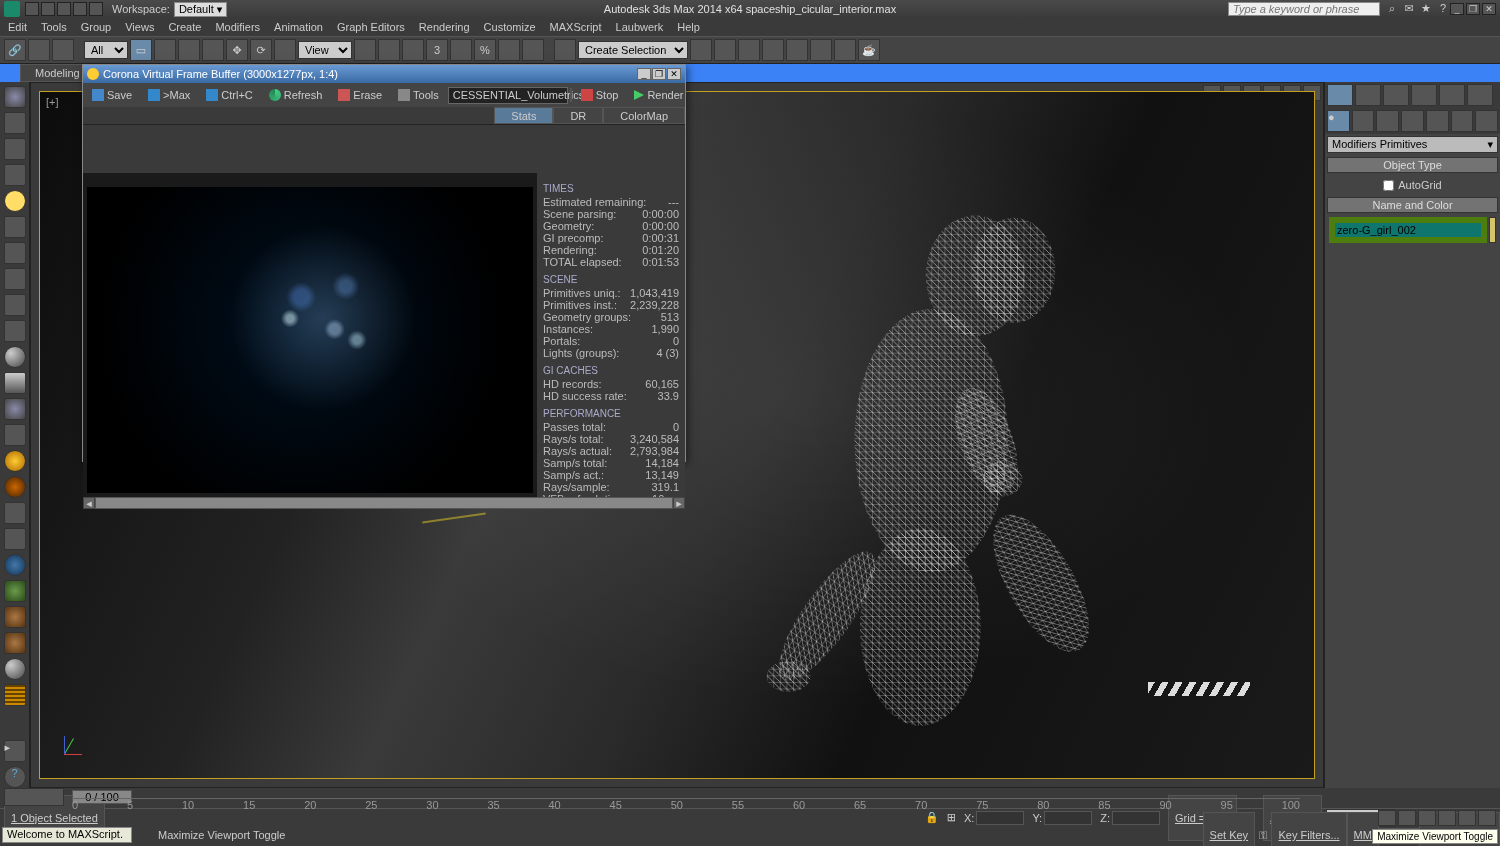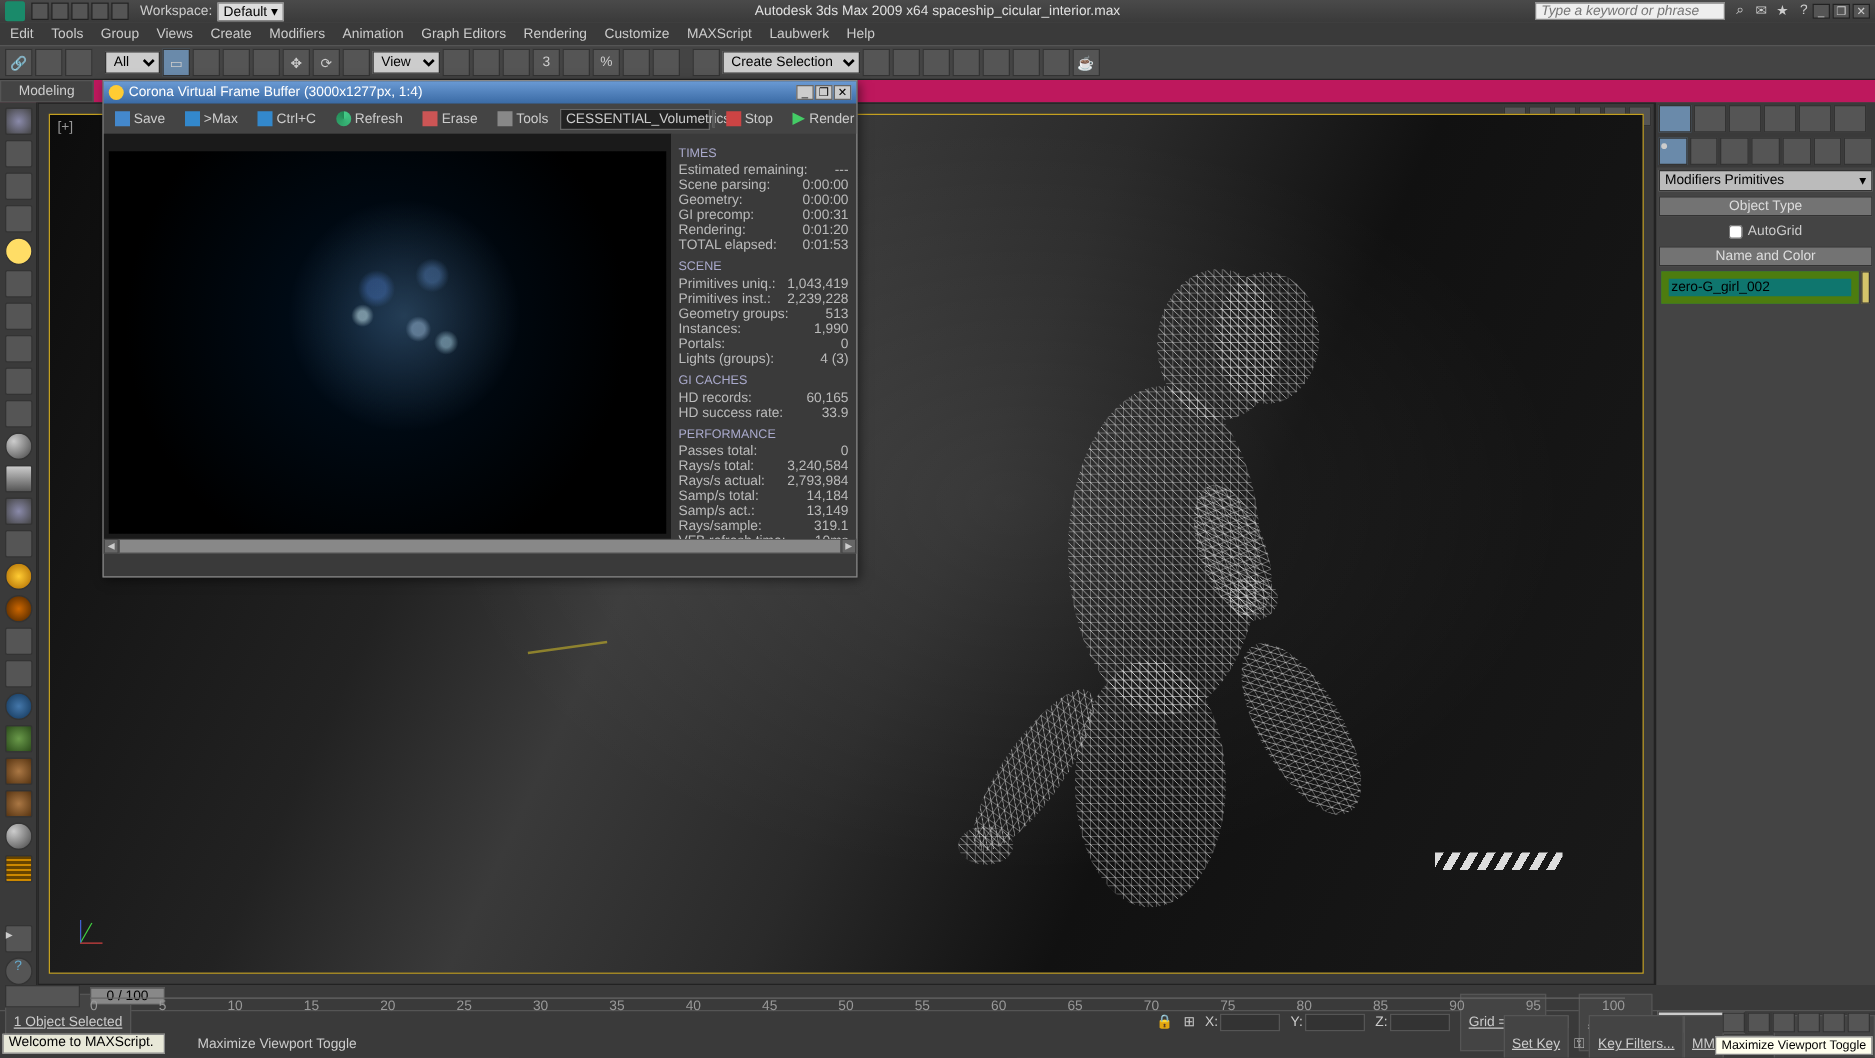--- a/index.html
+++ b/index.html
@@ -20,21 +20,21 @@
 
 .menubar { height:18px; background:#3a3a3a; display:flex; align-items:center; padding:0 8px; gap:14px;text-align:center; }
 .menu-item { color:#ccc; cursor:pointer; }
 
 .toolbar { height:28px; background:#444; border-top:1px solid #555; border-bottom:1px solid #222; display:flex; align-items:center; padding:0 4px; gap:2px; }
 .tool-btn { width:22px; height:22px; background:#555; border:1px solid #333; display:inline-flex; align-items:center; justify-content:center; }
 .tool-btn.active { background:#6a8aaa; }
 .tool-sel { background:#ccc; color:#000; height:18px; border:1px solid #333; padding:0 2px; }
 .tool-sep { width:6px; }
 
-.moderibbon { height:18px; background:#be185d; display:flex; align-items:flex-end; }
+.moderibbon { height:18px; background:#3b82f6; display:flex; align-items:flex-end; padding-left:20px; }
 .mode-tab { padding:2px 14px; color:#ccc; border:1px solid #555; background:#444; }
 
 
 .workarea { position:absolute; top:82px; left:0; right:0; bottom:58px; display:flex; }
 .left-toolbar { width:30px; background:#3a3a3a; border-right:1px solid #222; display:flex; flex-direction:column; align-items:center; padding-top:4px; gap:4px; }
 .lt-btn { width:22px; height:22px; background:#555; border:1px solid #333; border-radius:2px; }
 .lt-btn.teapot { background:radial-gradient(#8a8aaa,#444); }
 .lt-btn.sun { background:radial-gradient(#ffcc33,#aa6600); border-radius:50%; }
 .lt-btn.sphere { background:radial-gradient(circle at 30% 30%,#ccc,#444); border-radius:50%; }
 .lt-btn.green { background:radial-gradient(#6a9a4a,#2a4a1a); }
@@ -90,21 +90,21 @@
 .vfb-icon.copy { background:#3388cc; }
 .vfb-icon.refresh { background:conic-gradient(#44cc88,#228855); border-radius:50%; }
 .vfb-icon.erase { background:#cc5555; }
 .vfb-icon.tools { background:#888; }
 .vfb-icon.stop { background:#cc4444; }
 .vfb-icon.render { width:0; height:0; border-left:10px solid #44cc66; border-top:5px solid transparent; border-bottom:5px solid transparent; }
 .vfb-dropdown { background:#222; color:#ccc; border:1px solid #666; padding:1px 4px; width:120px; display:flex; justify-content:space-between; }
 .vfb-tabs { height:18px; background:#3a3a3a; display:flex; justify-content:flex-end; border-bottom:1px solid #222; }
 .vfb-tab { padding:2px 16px; color:#ccc; border:1px solid #555; background:#444; }
 .vfb-tab.active { background:#5a7a9a; }
-.vfb-body { display:flex; height:calc(100% - 72px); }
+.vfb-body { display:flex; height:calc(100% - 72px);margin-top:48px; }
 .vfb-render { flex:1; background:#1a1a1a; position:relative; overflow:hidden; }
 .render-img { position:absolute; inset:14px 4px 4px 4px; background:radial-gradient(circle at 48% 45%, #001020 0%, #000 70%); }
 .explosion { position:absolute; left:28%; top:8%; width:50%; height:70%; background:
   radial-gradient(circle at 50% 50%, rgba(140,180,255,0.25), transparent 60%),
   radial-gradient(circle at 40% 40%, rgba(100,140,255,0.3) 4%, transparent 8%),
   radial-gradient(circle at 60% 35%, rgba(120,160,255,0.3) 3%, transparent 7%),
   radial-gradient(circle at 55% 55%, rgba(180,200,255,0.4) 3%, transparent 6%),
   radial-gradient(circle at 35% 50%, rgba(200,220,255,0.5) 2%, transparent 5%),
   radial-gradient(circle at 65% 60%, rgba(180,210,255,0.45) 2%, transparent 5%);
   filter:contrast(1.4);
@@ -142,21 +142,21 @@
 
 <div class="titlebar">
   <div class="app-logo"></div>
   <div class="quick-btn"></div>
   <div class="quick-btn"></div>
   <div class="quick-btn"></div>
   <div class="quick-btn"></div>
   <div class="quick-btn"></div>
   <span class="workspace-label">Workspace:</span>
   <span class="workspace-sel"><span>Default</span> ▾</span>
-  <div class="app-title">Autodesk 3ds Max  2009 x64     spaceship_cicular_interior.max</div>
+  <div class="app-title">Autodesk 3ds Max  2014 x64     spaceship_cicular_interior.max</div>
   <input class="search-box" placeholder="Type a keyword or phrase" style="">
   <div class="title-icons">
     <div class="title-icon">⌕</div>
     <div class="title-icon">✉</div>
     <div class="title-icon">★</div>
     <div class="title-icon">?</div>
   </div>
   <div class="win-controls">
     <div class="win-btn">_</div>
     <div class="win-btn">❐</div>
@@ -376,20 +376,25 @@
       </div>
     <div style="width:14px;height:14px;background:#888;border:1px solid #555"></div>
     <div class="vfb-btn">
         <span class="vfb-icon stop"></span>
         <span>Stop</span>
       </div>
     <div class="vfb-btn">
         <span class="vfb-icon render"></span>
         <span>Render</span>
       </div>
+  </div>
+  <div class="vfb-tabs">
+    <div class="vfb-tab active">Stats</div>
+    <div class="vfb-tab">DR</div>
+    <div class="vfb-tab">ColorMap</div>
   </div>
   <div class="vfb-body">
     <div class="vfb-render">
       <div class="render-img">
           <div class="explosion"></div>
         </div>
     </div>
     <div class="vfb-stats" id="vfb-stats">
         <div class="stat-section">TIMES</div>
         <div class="stat-row">

